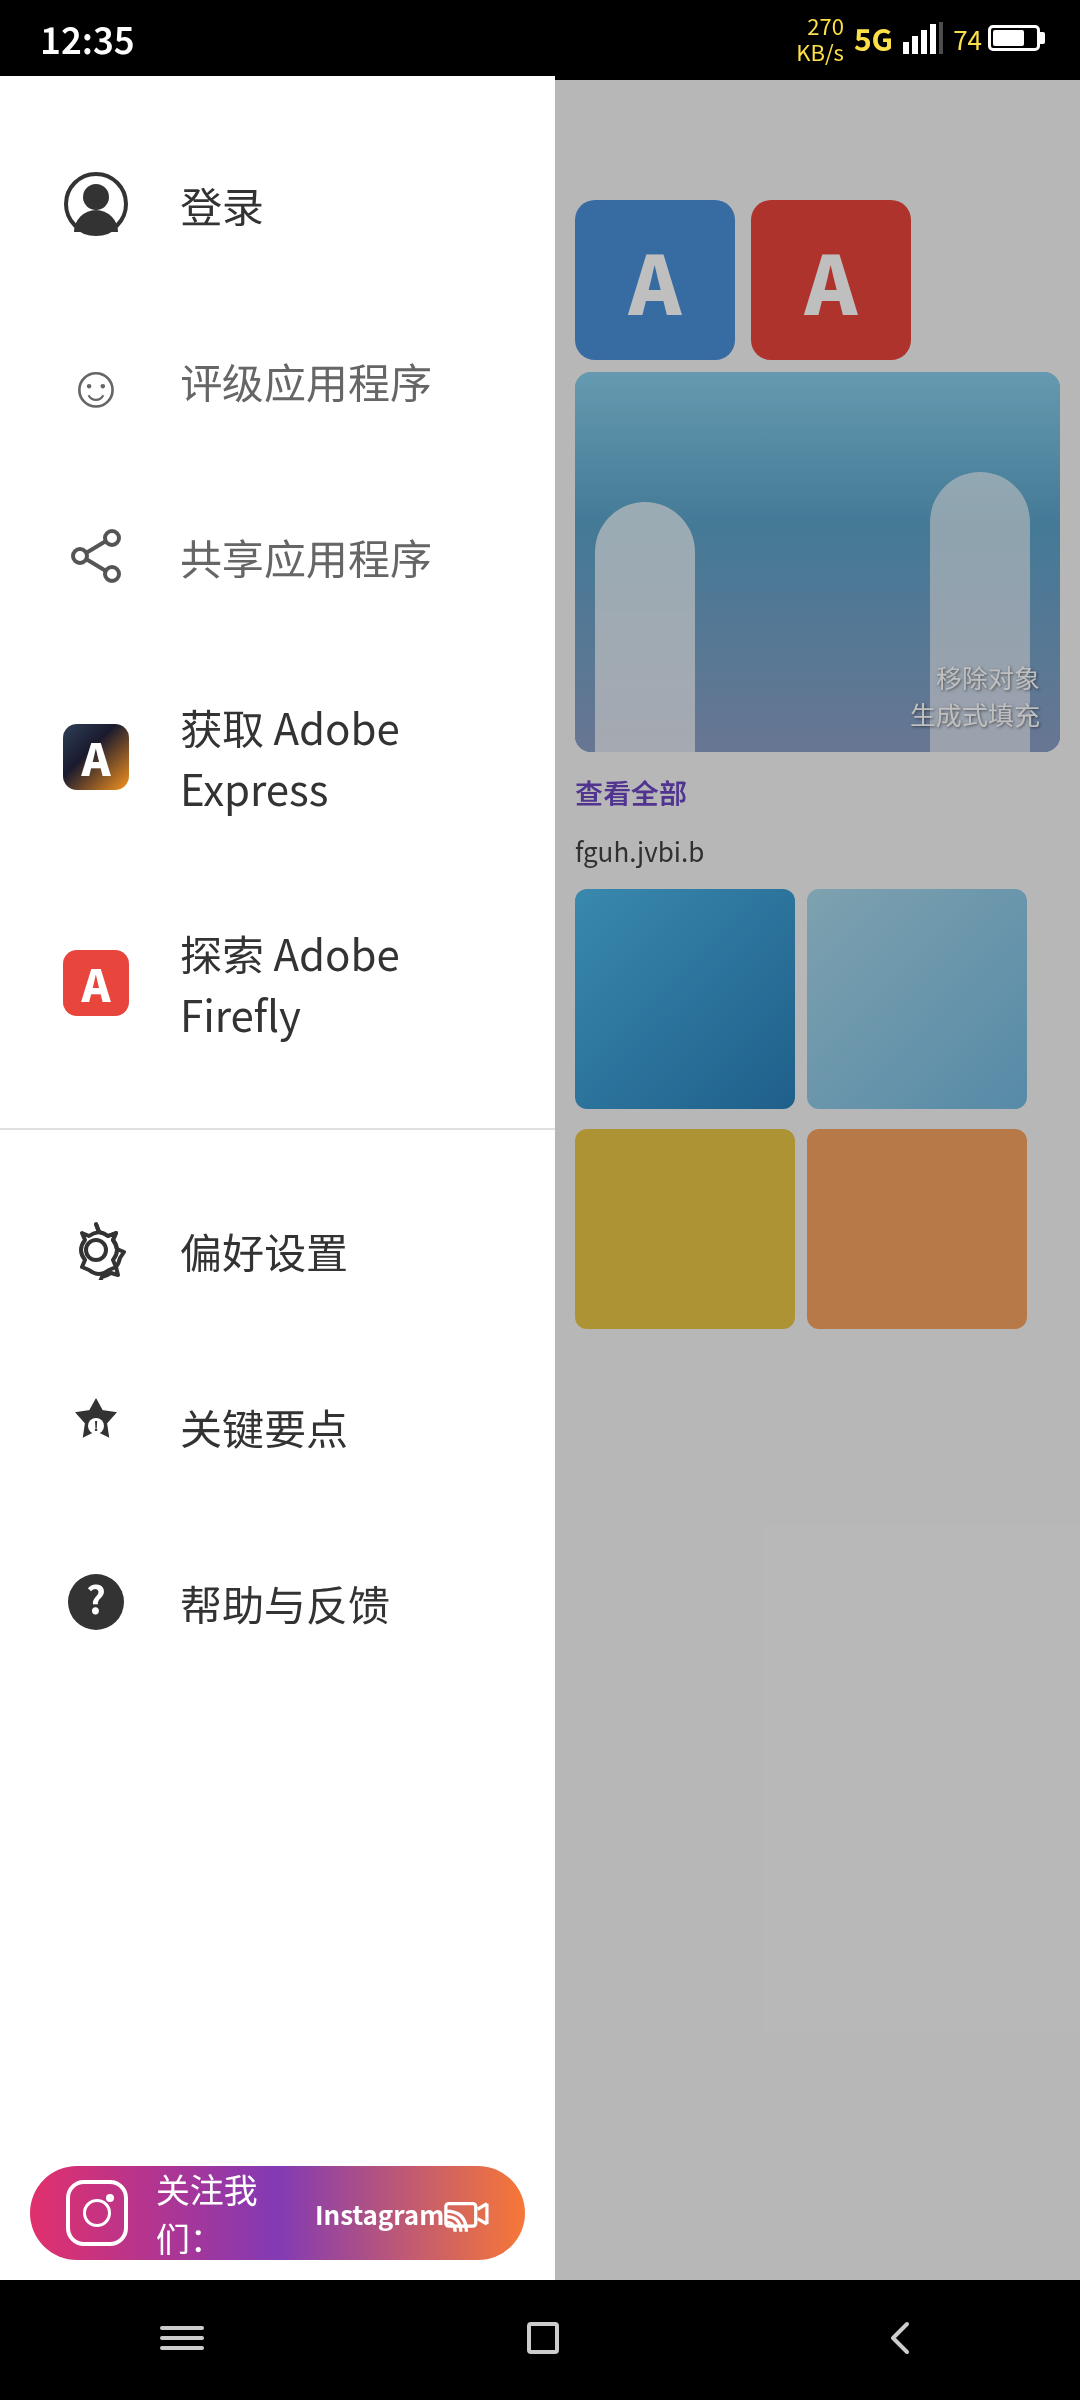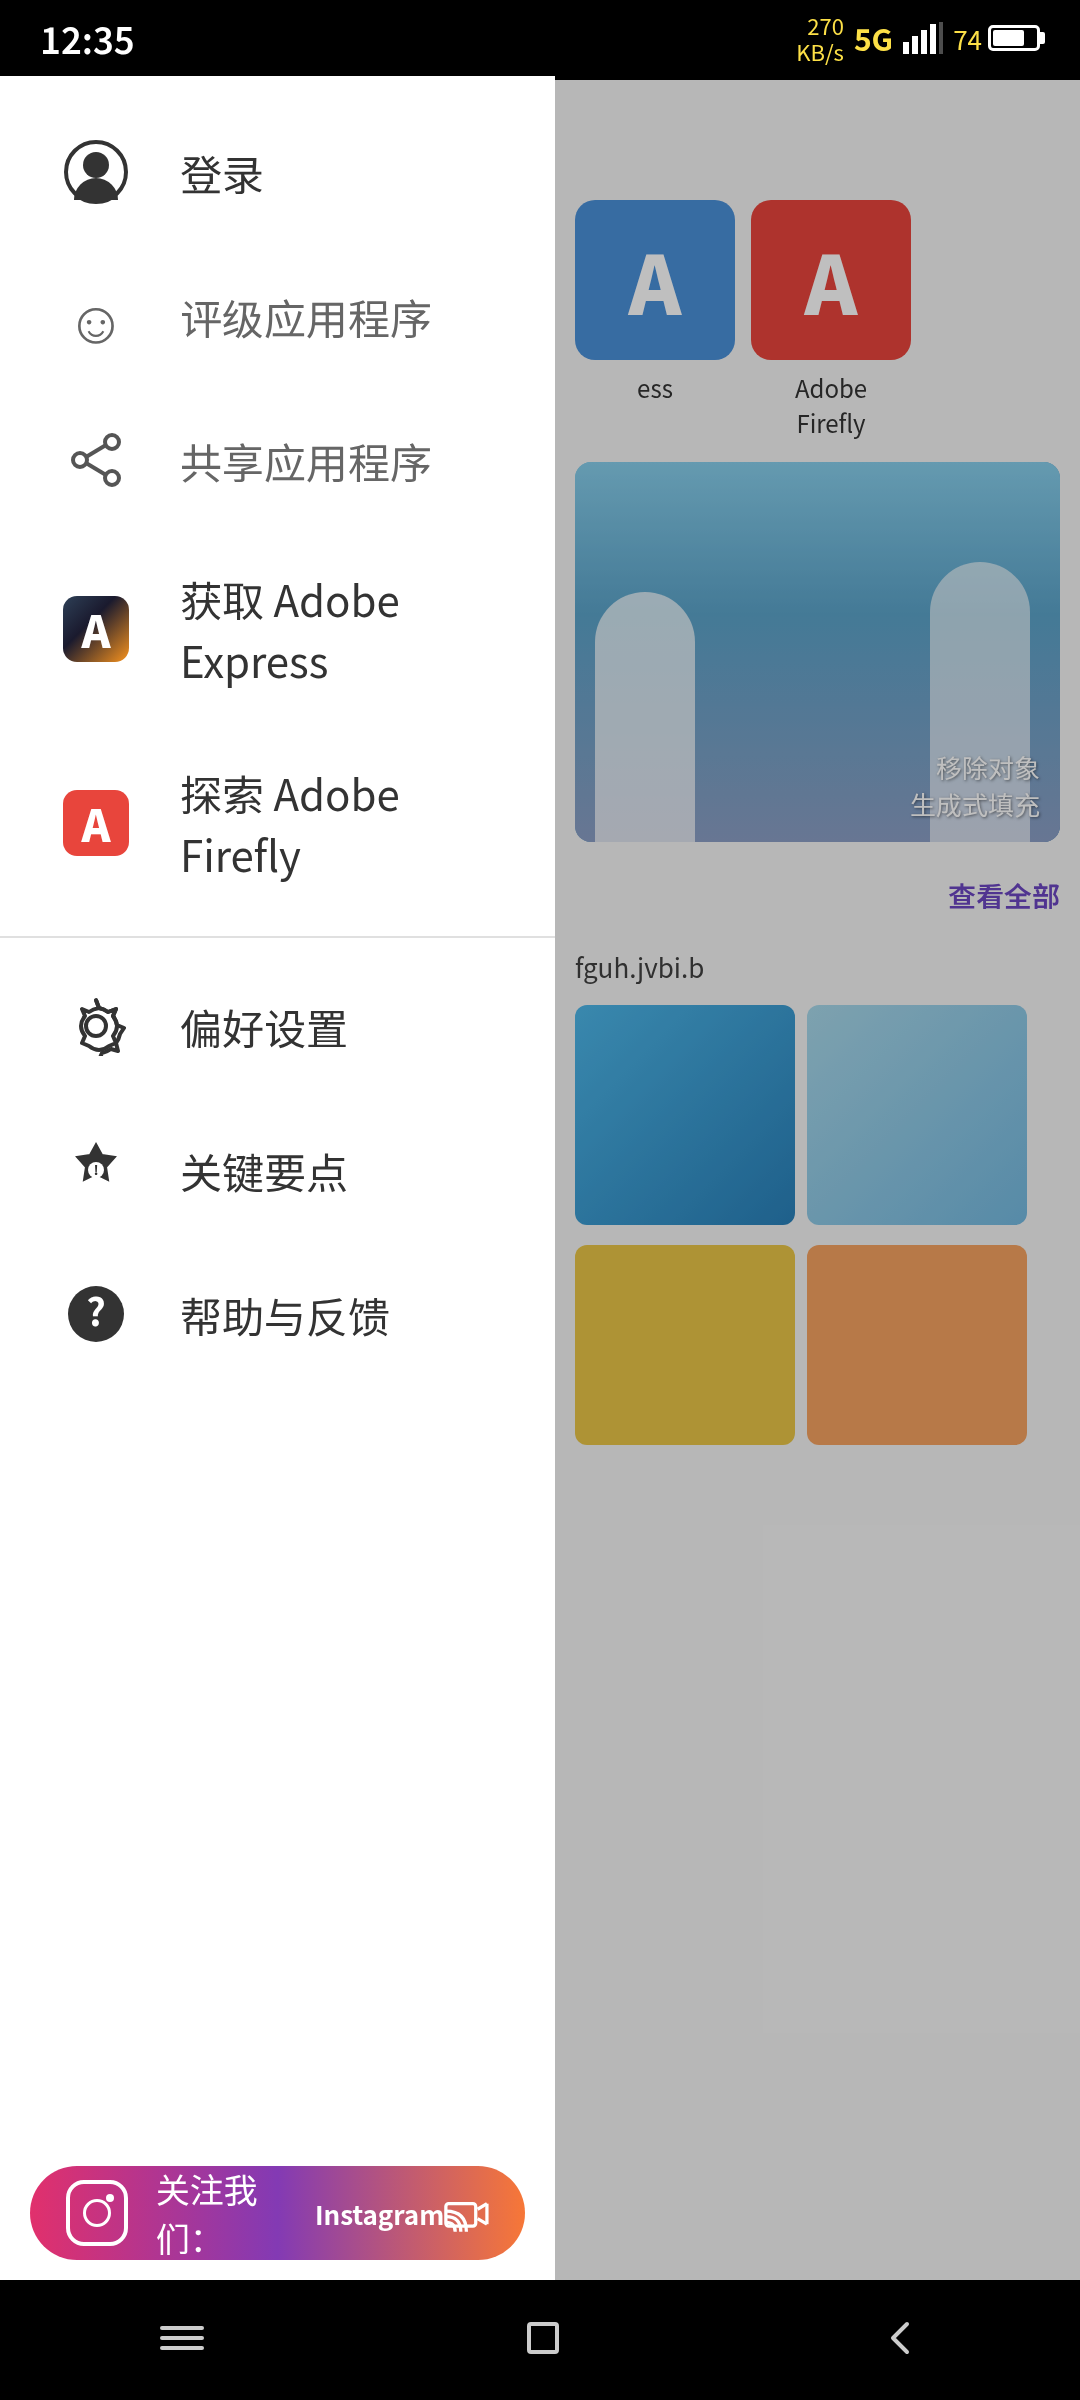--- a/index.html
+++ b/index.html
@@ -144,25 +144,24 @@
       position: absolute;
       bottom: 20px;
       right: 20px;
       color: white;
       font-size: 24px;
       text-align: right;
     }
 
     
     .see-all-row {
-      padding: 33px 20px;
+      padding: 20px 20px;
       color: #6B46C1;
       font-size: 28px;
       font-weight: 600;
-      text-align: right;
     }
 
     
     .url-bar {
       padding: 0 20px 10px 20px;
       color: #404040;
       font-size: 26px;
       word-break: break-all;
     }
 
@@ -202,20 +201,21 @@
     .menu-drawer {
       position: absolute;
       top: 0;
       left: 0;
       width: 555px;
       height: 100%;
       background: #fff;
       z-index: 50;
       display: flex;
       flex-direction: column;
+      gap: 32px;
     }
 
     .menu-spacer {
       height: 100px;
     }
 
     .menu-item {
       display: flex;
       align-items: center;
       padding: 36px 60px;
@@ -398,24 +398,20 @@
 <div class="right-panel">
 
   <div class="right-top-cards">
     <div class="card-express">
       <span class="adobe-a">A</span>
     </div>
     <div class="card-firefly">
       <span class="adobe-a">A</span>
     </div>
   </div>
-  <div class="card-labels">
-    <div class="card-label">ess</div>
-    <div class="card-label">Adobe<br>Firefly</div>
-  </div>
 
   <div class="photo-area">
 
     <div style="width:100%; height:100%; background: linear-gradient(180deg, #87CEEB 0%, #5BA3C9 40%, #8B9EC4 100%); display:flex; align-items:center; justify-content:center; position:relative;">
 
       <div style="position:absolute; bottom:0; left:20px; width:100px; height:250px; background: rgba(255,255,255,0.7); border-radius:50px 50px 0 0;"></div>
       <div style="position:absolute; bottom:0; right:30px; width:100px; height:280px; background: rgba(255,255,255,0.6); border-radius:50px 50px 0 0;"></div>
     </div>
     <div class="photo-overlay-text">
       <div style="font-size:26px; text-shadow:1px 1px 3px rgba(0,0,0,0.5);">移除对象</div>

